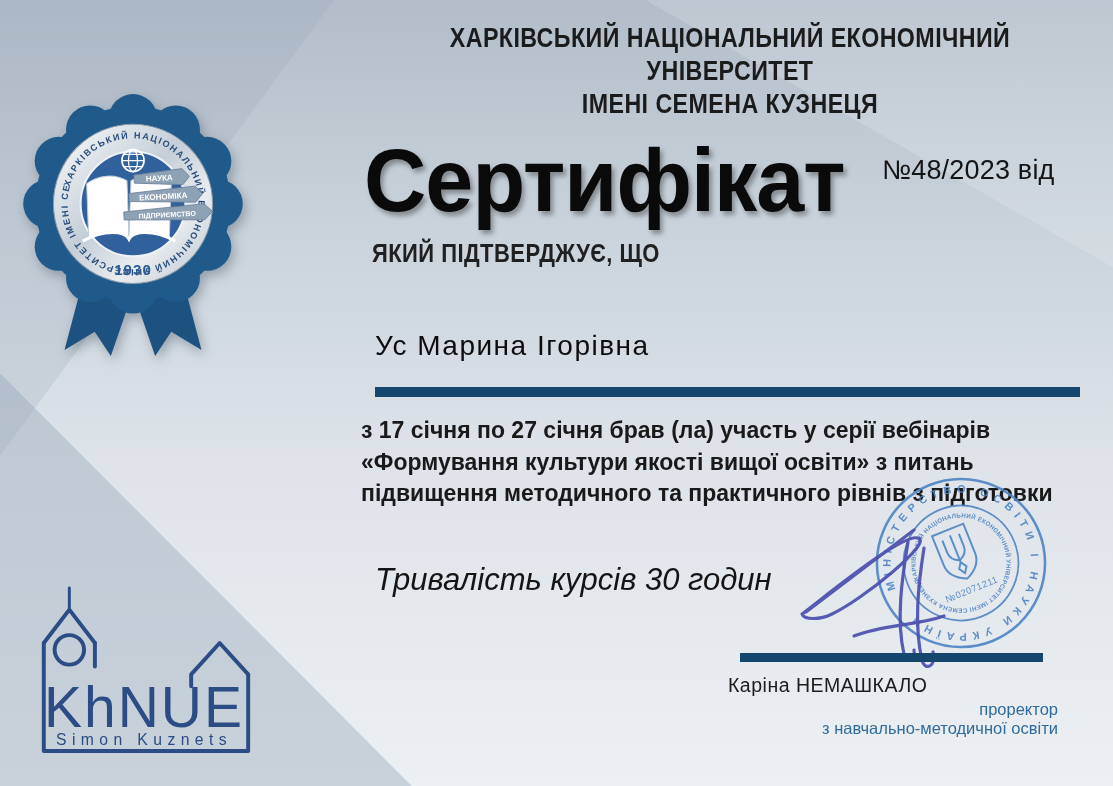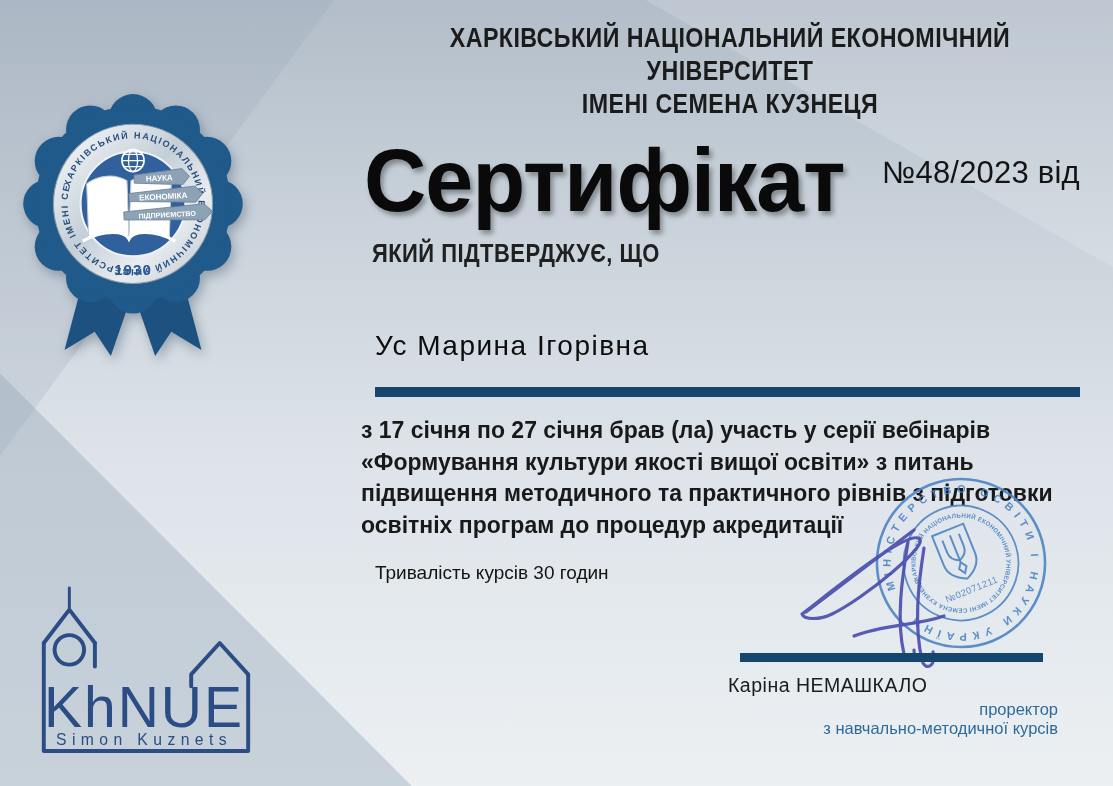--- a/index.html
+++ b/index.html
@@ -11,28 +11,28 @@
   .facet{position:absolute;inset:0;pointer-events:none;}
   .facet-dark-bl{background:rgba(148,164,183,.40);clip-path:polygon(0 47.5%,37% 100%,0 100%);}
   .facet-dark-tl{background:rgba(150,165,182,.22);clip-path:polygon(0 0,30% 0,0 58%);}
   .facet-light-tr{background:rgba(255,255,255,.16);clip-path:polygon(58% 0,100% 0,100% 34%);}
 
   .abs{position:absolute;}
   .header{left:335px;top:22px;width:790px;text-align:center;font-size:27px;font-weight:700;
           color:#1b1b1b;line-height:33px;transform:scaleX(.86);letter-spacing:.5px;}
   .title{left:364px;top:136px;font-size:89px;font-weight:700;color:#0a0a0a;line-height:1;
          letter-spacing:-1px;text-shadow:3px 4px 5px rgba(0,0,0,.34);transform:scaleX(.97);transform-origin:left;}
-  .numdate{left:882px;top:154px;font-size:31px;color:#141414;line-height:1.2;letter-spacing:.2px;text-align:right;}
+  .numdate{left:882px;top:154px;font-size:27px;color:#141414;line-height:1.2;letter-spacing:.2px;text-align:right;}
   .subtitle{left:372px;top:239px;font-size:25px;font-weight:700;color:#202020;letter-spacing:.5px;
             transform:scaleX(.88);transform-origin:left;}
   .recipient{left:375px;top:330px;font-size:28px;color:#0d0d0d;letter-spacing:1.5px;}
   .bar{background:#14466e;}
   .bar1{left:375px;top:387px;width:705px;height:10px;}
   .body-text{left:361px;top:415px;font-size:23px;line-height:31.5px;color:#191919;white-space:nowrap;font-weight:bold;}
-  .duration{left:375px;top:562px;font-size:19px;color:#141414;}
+  .duration{left:375px;top:562px;font-size:31px;color:#141414;font-style:italic;}
   .bar2{left:740px;top:653px;width:303px;height:9px;}
   .signer-name{left:728px;top:674px;width:330px;text-align:left;font-size:19.5px;color:#1c1c1c;letter-spacing:.5px;}
   .signer-role{left:728px;top:700px;width:330px;text-align:right;font-size:16.5px;line-height:19px;color:#2f6b9a;}
 
   .badge-svg{left:22px;top:88px;filter:drop-shadow(3px 5px 6px rgba(40,60,80,.35));}
   .logo-svg{left:32px;top:584px;}
   .stamp-svg{left:872px;top:474px;opacity:.9;}
   .sig-svg{left:796px;top:514px;}
   svg text{font-family:"Liberation Sans",sans-serif;}
 </style>
@@ -116,21 +116,20 @@
   </div>
   <div class="abs subtitle">ЯКИЙ ПІДТВЕРДЖУЄ, ЩО</div>
 
   <div class="abs recipient">Ус Марина Ігорівна</div>
   <div class="abs bar bar1"></div>
 
   <div class="abs body-text">
     <div>з 17 січня по 27 січня брав (ла) участь у серії вебінарів</div>
     <div>«Формування культури якості вищої освіти» з питань</div>
     <div>підвищення методичного та практичного рівнів з підготовки</div>
-    <div>освітніх програм до процедур акредитації</div>
   </div>
   <div class="abs duration">Тривалість курсів 30 годин</div>
 
   <svg class="abs stamp-svg" width="178" height="178" viewBox="0 0 180 180">
     <defs>
       <path id="stampOuter" d="M19,90 A71,71 0 1 1 161,90 A71,71 0 0 1 19,90" fill="none"></path>
       <path id="stampInner" d="M44,90 A46,46 0 1 1 136,90 A46,46 0 0 1 44,90" fill="none"></path>
     </defs>
     <g transform="rotate(-22 90 90)" stroke="#4d84c4" fill="none">
       <circle cx="90" cy="90" r="85" stroke-width="2.6"></circle>
@@ -158,21 +157,21 @@
       <path d="M112,28 C106,64 100,106 108,140 C110,150 120,148 118,136"></path>
       <path d="M128,34 C122,72 118,112 126,146 C129,158 141,152 137,138"></path>
       <path d="M58,122 C88,110 120,112 148,102"></path>
     </g>
   </svg>
 
   <div class="abs bar bar2"></div>
   <div class="abs signer-name">Каріна НЕМАШКАЛО</div>
   <div class="abs signer-role">
     <div>проректор</div>
-    <div>з навчально-методичної курсів</div>
+    <div>з навчально-методичної освіти</div>
   </div>
 
   <svg class="abs logo-svg" width="226" height="173" viewBox="0 0 230 176">
     <g fill="none" stroke="#2b4c85" stroke-width="4" stroke-linecap="round" stroke-linejoin="round">
       <path d="M38,4 L38,24" stroke-width="3"></path>
       <path d="M12,60 L38,26 L64,60"></path>
       <circle cx="38" cy="67" r="15"></circle>
       <path d="M64,60 L64,84"></path>
       <path d="M12,60 L12,170 L220,170 L220,92"></path>
       <path d="M220,92 L191,60 L162,92 L162,104"></path>

